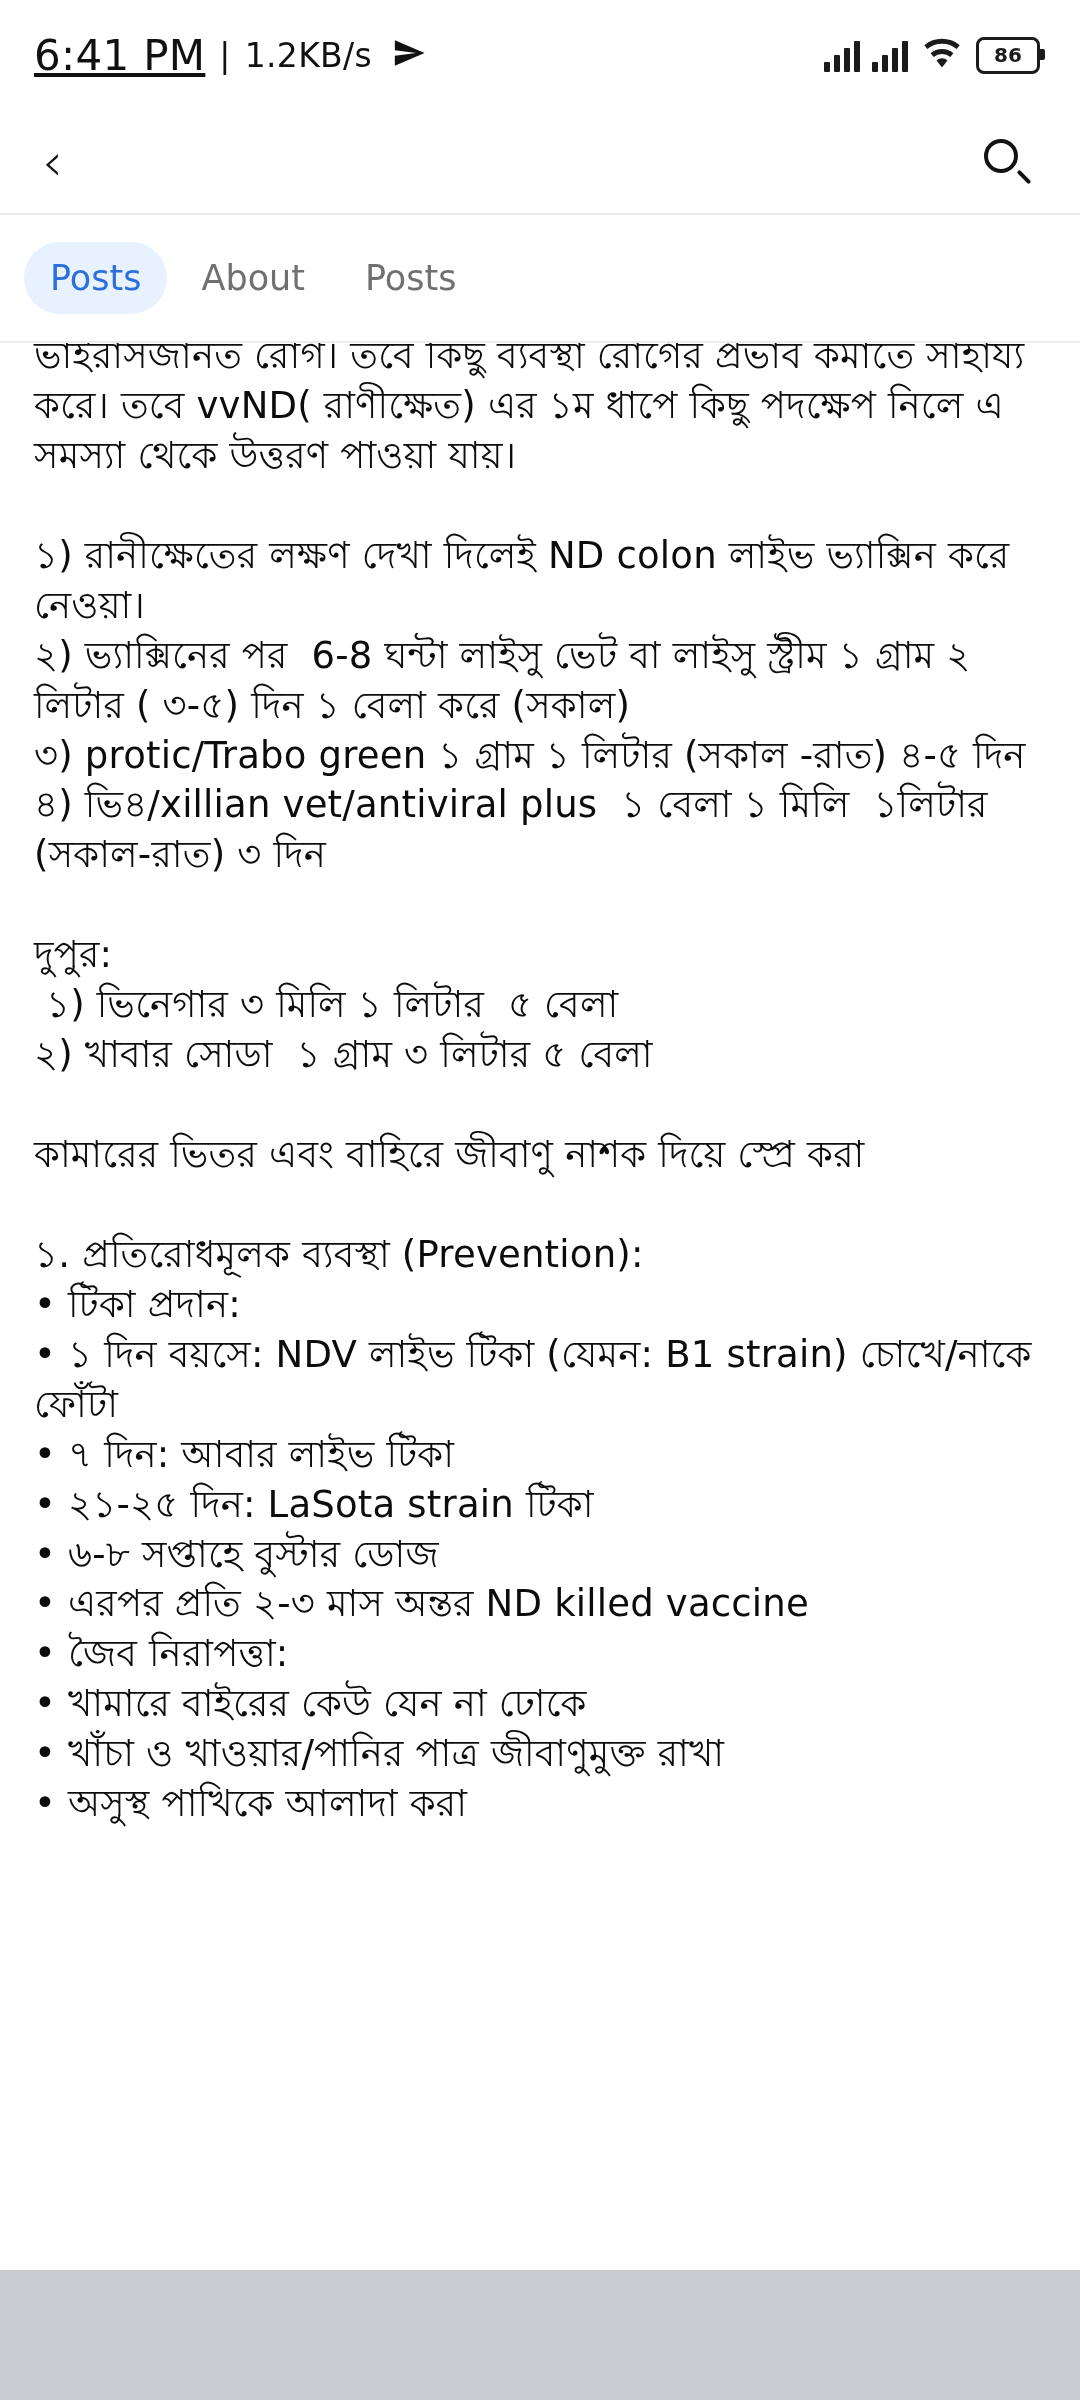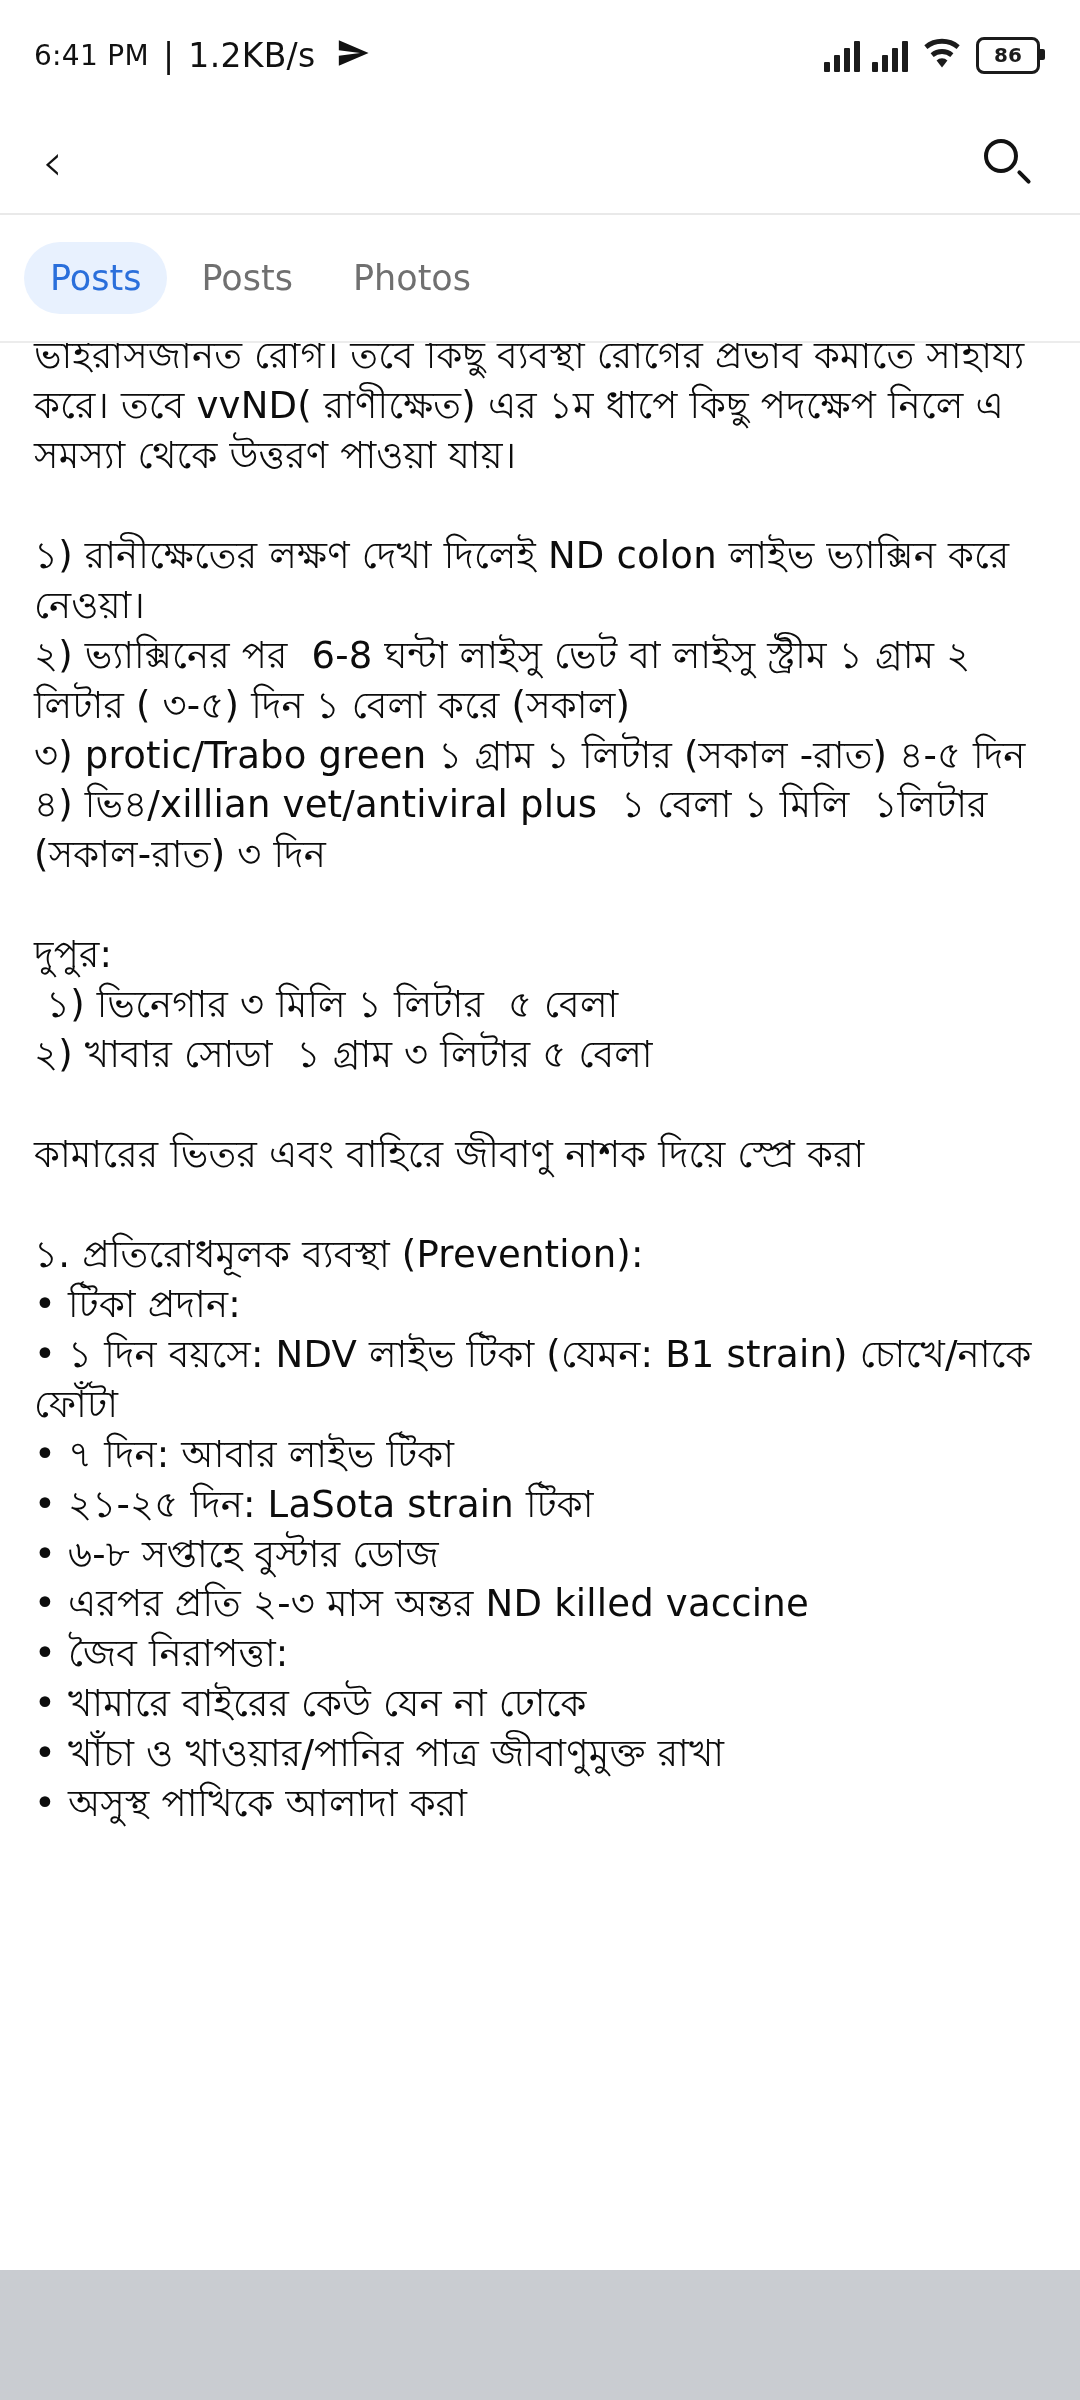--- a/index.html
+++ b/index.html
@@ -26,21 +26,21 @@
     box-sizing: border-box;
   }
   .status-left {
     display: flex;
     align-items: center;
     gap: 14px;
     font-size: 38px;
     letter-spacing: .3px;
     color: #111;
   }
-  .status-left .clock { font-size: 28px; }
+  .status-left .clock { font-size: 42px; text-decoration: underline; }
   .status-left .net { font-size: 33px; }
   .send-icon { display: inline-block; margin-left: 6px; transform: translateY(2px); }
 
   .status-right {
     display: flex;
     align-items: center;
     gap: 12px;
   }
   .signal {
     display: inline-flex;
@@ -232,24 +232,24 @@
     <span class="ring"></span>
     <span class="handle"></span>
   </div>
 </div>
 
 <div class="tabs">
   <div class="tab active">
     <span>Posts</span>
   </div>
   <div class="tab">
+    <span>About</span>
+  </div>
+  <div class="tab">
     <span>Posts</span>
-  </div>
-  <div class="tab">
-    <span>Photos</span>
   </div>
 </div>
 
 <div class="content">
   <div class="post-body">ভাইরাসজানত রোগ। তবে কিছু ব্যবস্থা রোগের প্রভাব কমাতে সাহায্য করে। তবে vvND( রাণীক্ষেত) এর ১ম ধাপে কিছু পদক্ষেপ নিলে এ সমস্যা থেকে উত্তরণ পাওয়া যায়।
 
 ১) রানীক্ষেতের লক্ষণ দেখা দিলেই ND colon লাইভ ভ্যাক্সিন করে নেওয়া।
 ২) ভ্যাক্সিনের পর  6-8 ঘন্টা লাইসু ভেট বা লাইসু স্ট্রীম ১ গ্রাম ২ লিটার ( ৩-৫) দিন ১ বেলা করে (সকাল)
 ৩) protic/Trabo green ১ গ্রাম ১ লিটার (সকাল -রাত) ৪-৫ দিন
 ৪) ভি৪/xillian vet/antiviral plus  ১ বেলা ১ মিলি  ১লিটার (সকাল-রাত) ৩ দিন

